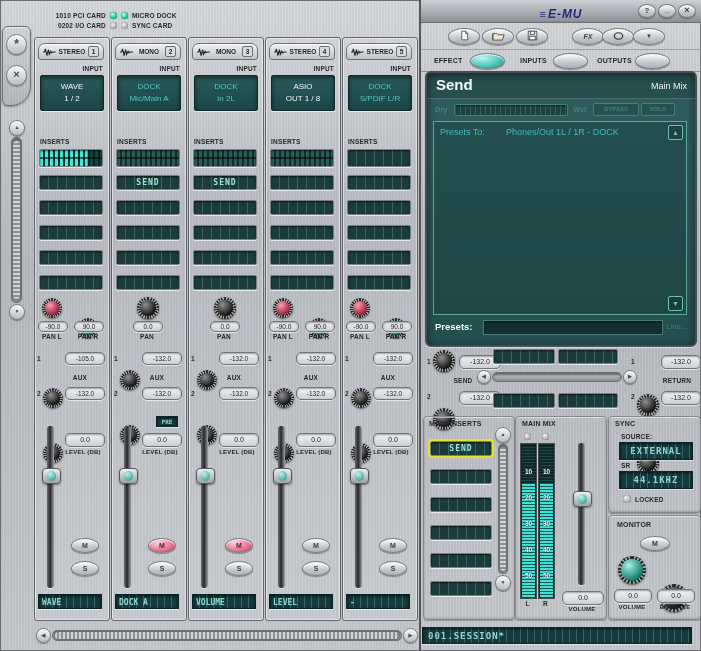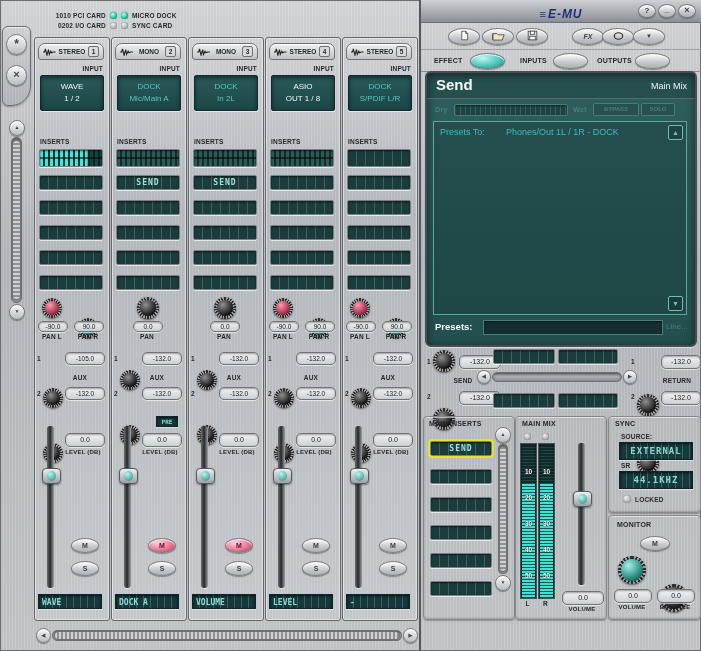--- a/index.html
+++ b/index.html
@@ -502,14 +502,15 @@
         <div class="abs oval" style="left:31px;top:20px;width:28px;height:13px;line-height:13px;font-size:7px;">M</div>
         <div class="abs knob teal k28" style="left:9px;top:40px;"></div>
         <div class="abs knob black k28" style="left:51px;top:40px;"></div>
         <div class="abs val" style="left:5px;top:73px;width:36px;height:12px;line-height:12px;font-size:7px;">0.0</div>
         <div class="abs val" style="left:48px;top:73px;width:36px;height:12px;line-height:12px;font-size:7px;">0.0</div>
         <div class="abs tlbl" style="left:5px;top:88px;width:36px;text-align:center;font-size:6px;">VOLUME</div>
         <div class="abs tlbl" style="left:48px;top:88px;width:36px;text-align:center;font-size:6px;">BALANCE</div>
       </div>
     </div>
 
+    <div class="abs lcd ticks" style="left:1px;top:627px;width:270px;height:17px;line-height:17px;font-size:9px;font-weight:bold;padding-left:5px;box-sizing:border-box;letter-spacing:1px;">001.SESSION*</div>
   </div>
 </div>
 
 </body></html>

